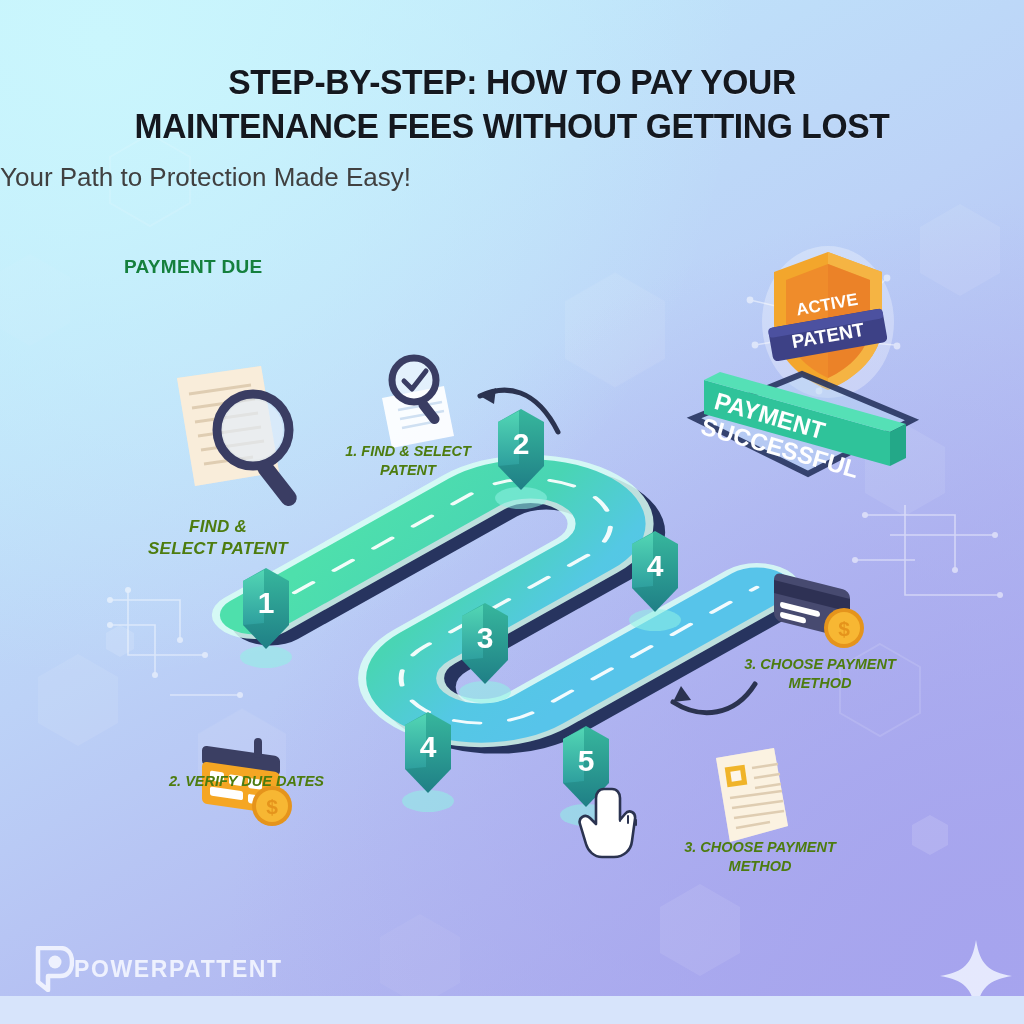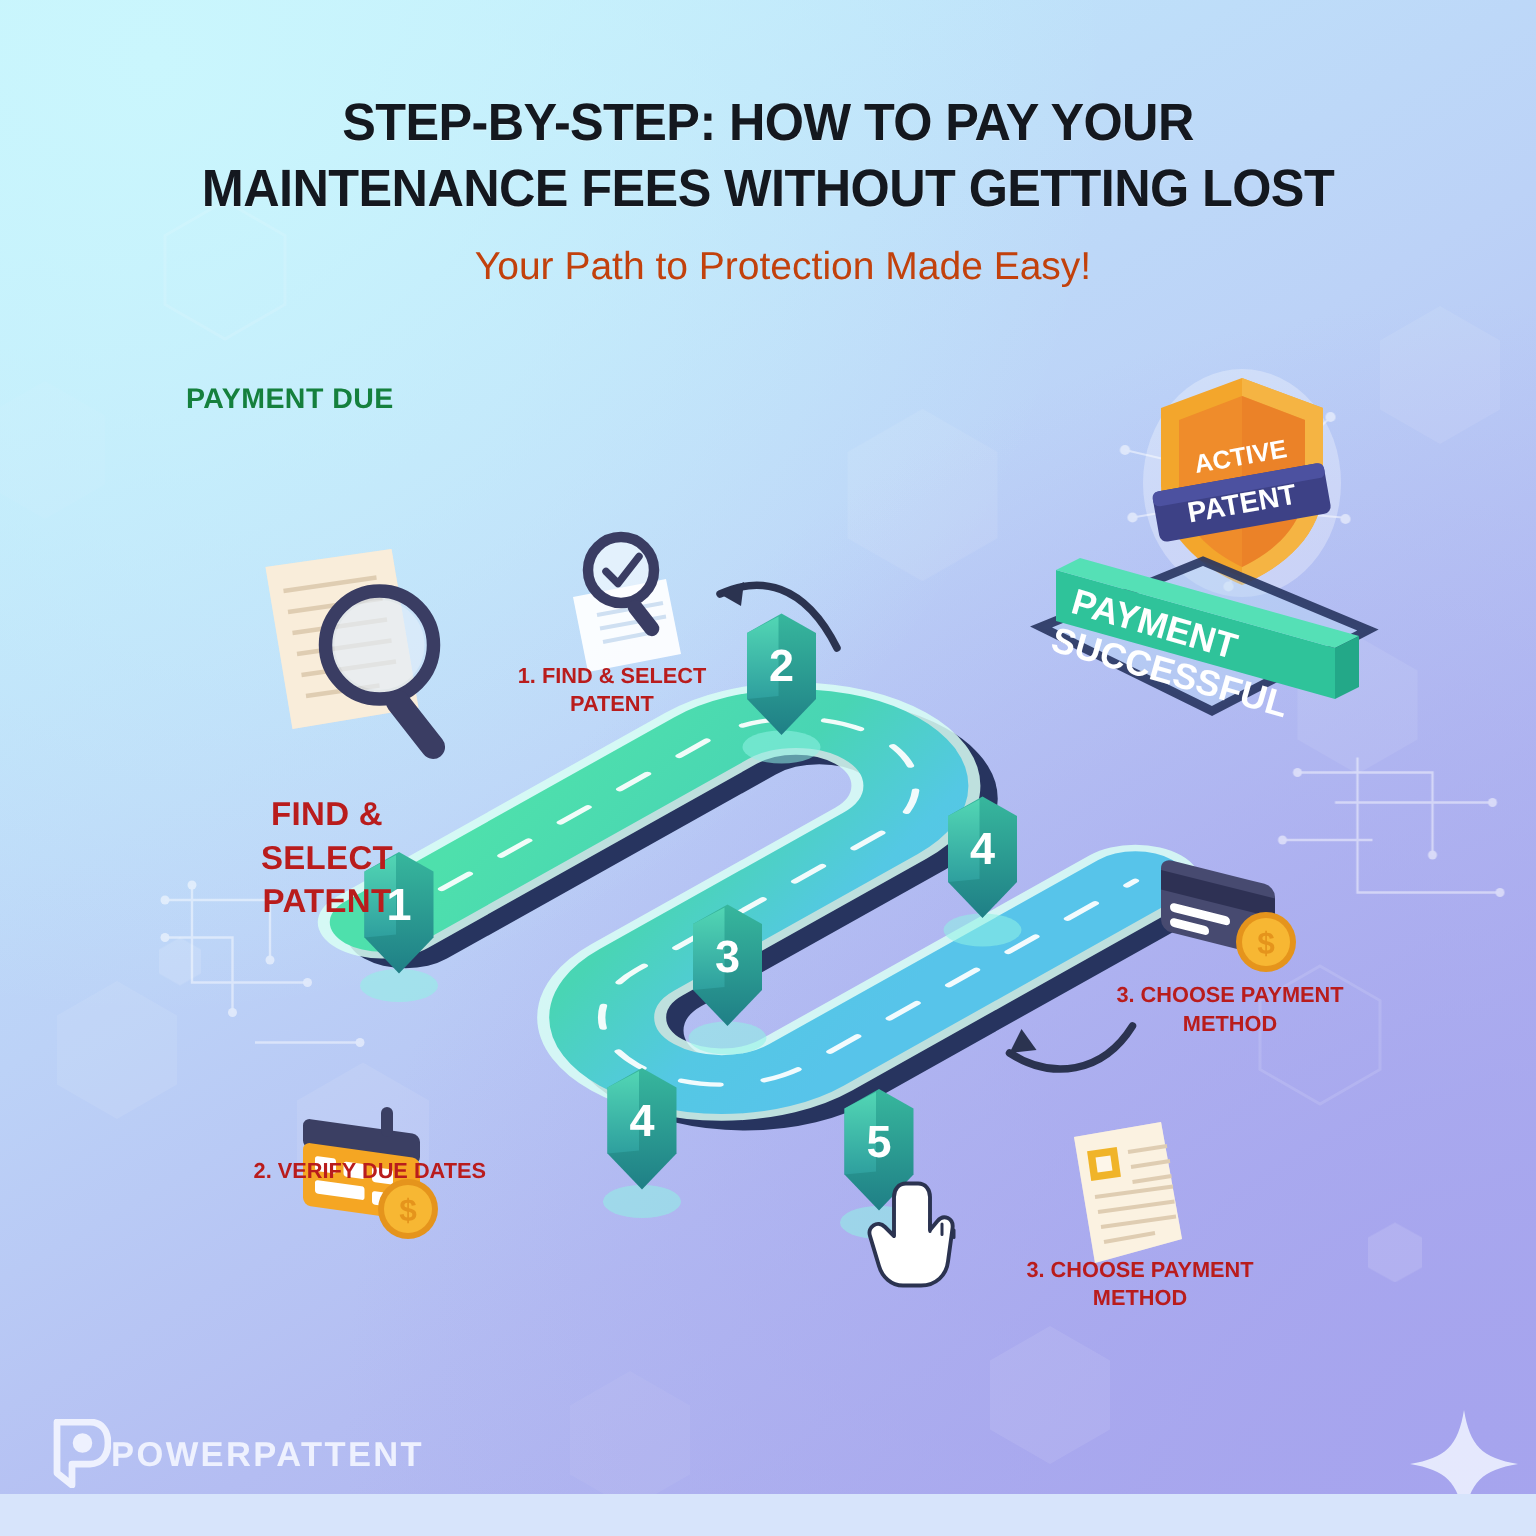--- a/index.html
+++ b/index.html
@@ -27,34 +27,34 @@
     position:absolute;left:0;right:0;top:60px;
     text-align:center;
     font-size:35px;line-height:44px;font-weight:bold;
     letter-spacing:-.4px;color:#14181f;
     font-family:"Liberation Sans", sans-serif;
     transform:scaleX(.96);
     text-shadow:0 1px 0 rgba(255,255,255,.35);
   }
   .title span{display:block;}
   .subtitle{
-    position:absolute;left:0;right:0;top:162px;text-align:center;
-    font-size:26px;color:#c2410c;font-weight:normal;margin-left:20px;
+    position:absolute;left:0;right:0;top:162px;text-align:left;
+    font-size:26px;color:#404040;font-weight:normal;
   }
   .kicker{
     position:absolute;left:124px;top:256px;
     font-size:19px;font-weight:bold;color:#15803d;letter-spacing:.3px;
   }
 
   
   .road-wrap{position:absolute;left:70px;top:330px;width:900px;height:560px;}
 
   
-  .lbl{position:absolute;color:#b91c1c;font-weight:bold;text-align:center;line-height:1.32;}
-  .lbl-find-big{left:128px;top:528px;width:180px;font-size:22px;letter-spacing:.2px;}
+  .lbl{position:absolute;color:#4d7c0f;font-weight:bold;text-align:center;line-height:1.32;font-style:italic;}
+  .lbl-find-big{left:128px;top:516px;width:180px;font-size:17px;letter-spacing:.2px;}
   .lbl-step1{left:318px;top:442px;width:180px;font-size:14.5px;}
   .lbl-step2{left:134px;top:772px;width:190px;font-size:14.5px;text-align:right;}
   .lbl-step3a{left:720px;top:655px;width:200px;font-size:14.5px;}
   .lbl-step3b{left:660px;top:838px;width:200px;font-size:14.5px;}
 
   
   .logo{position:absolute;left:34px;top:946px;display:flex;align-items:center;}
   .logo-text{color:#eef1fe;font-size:23px;font-weight:bold;letter-spacing:1.6px;}
 
   

